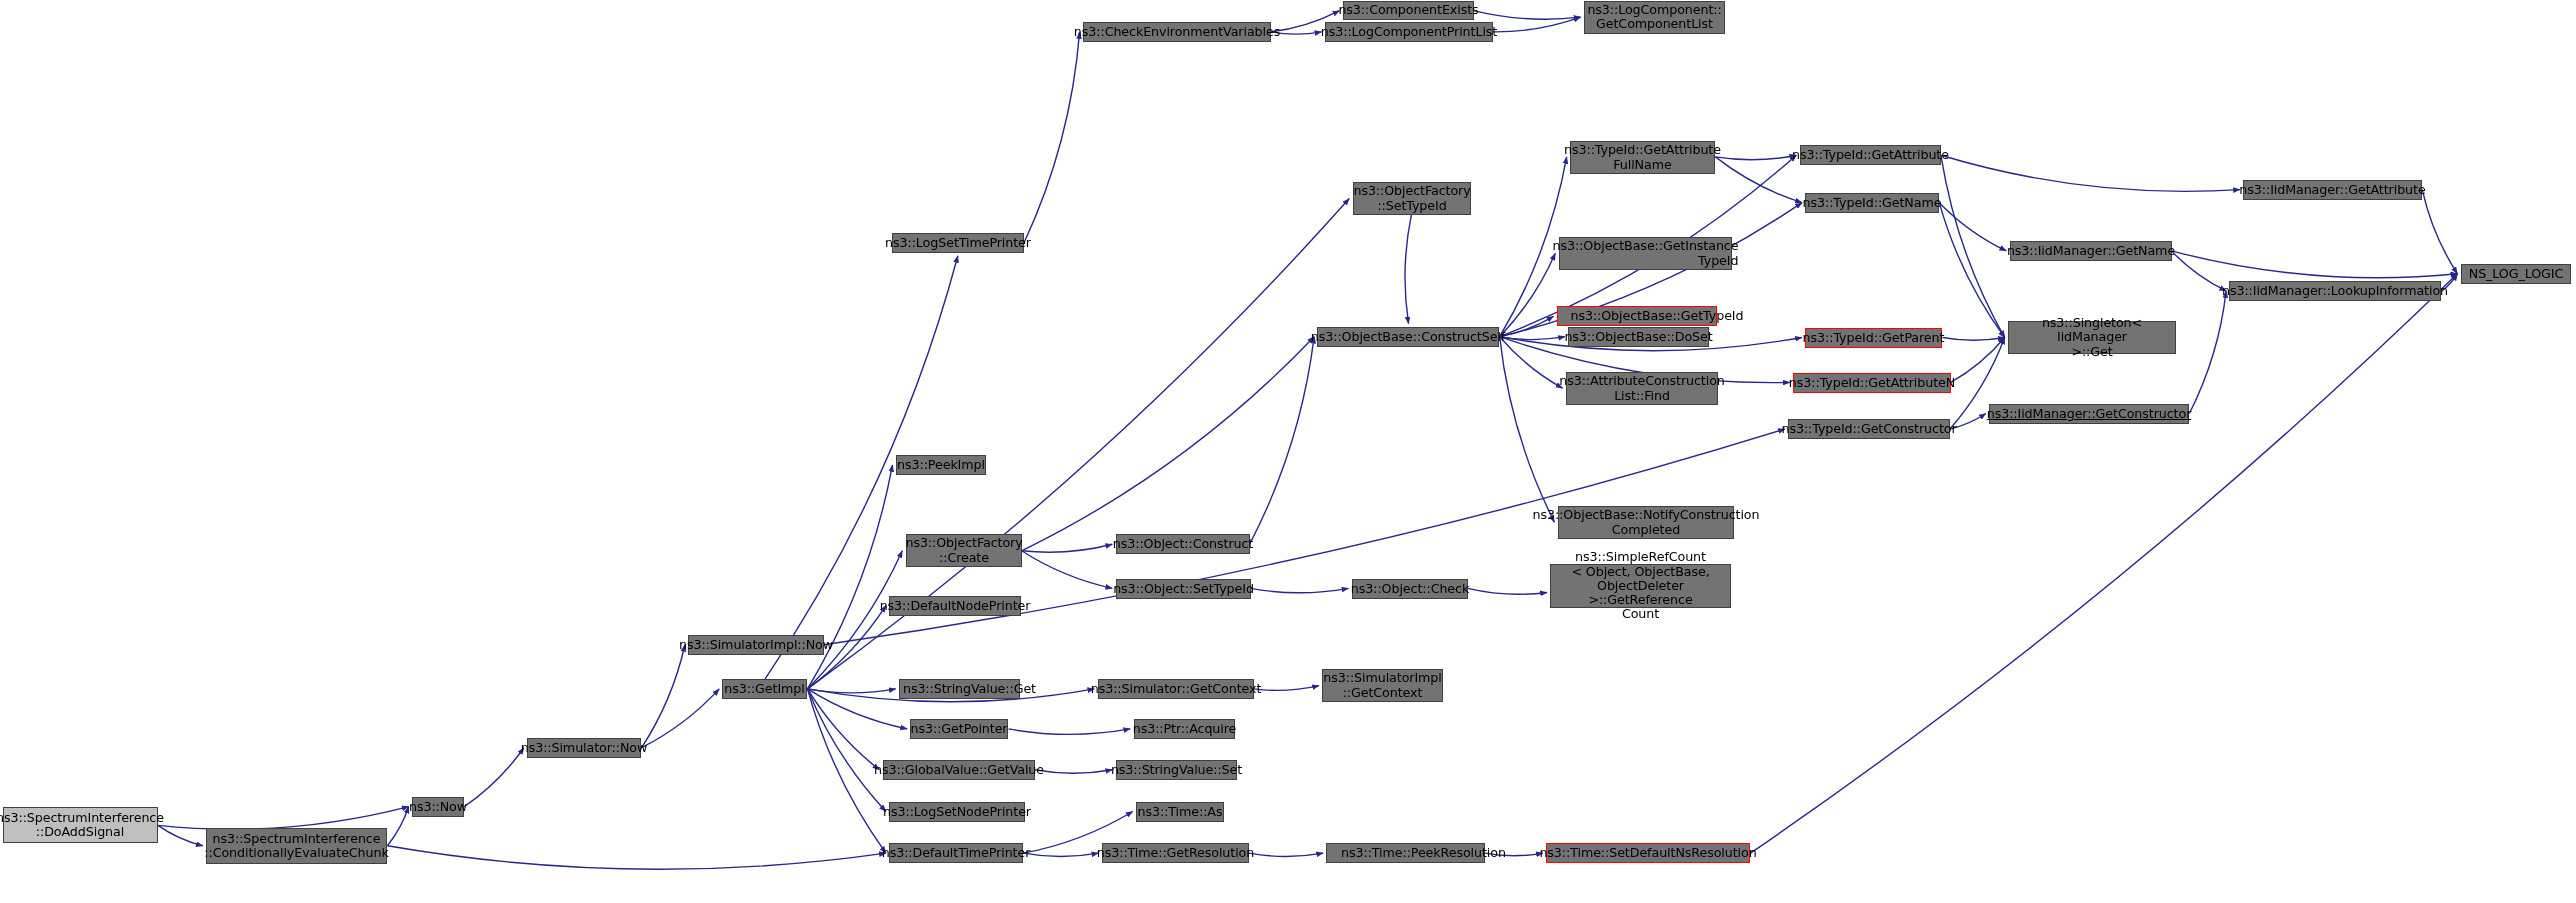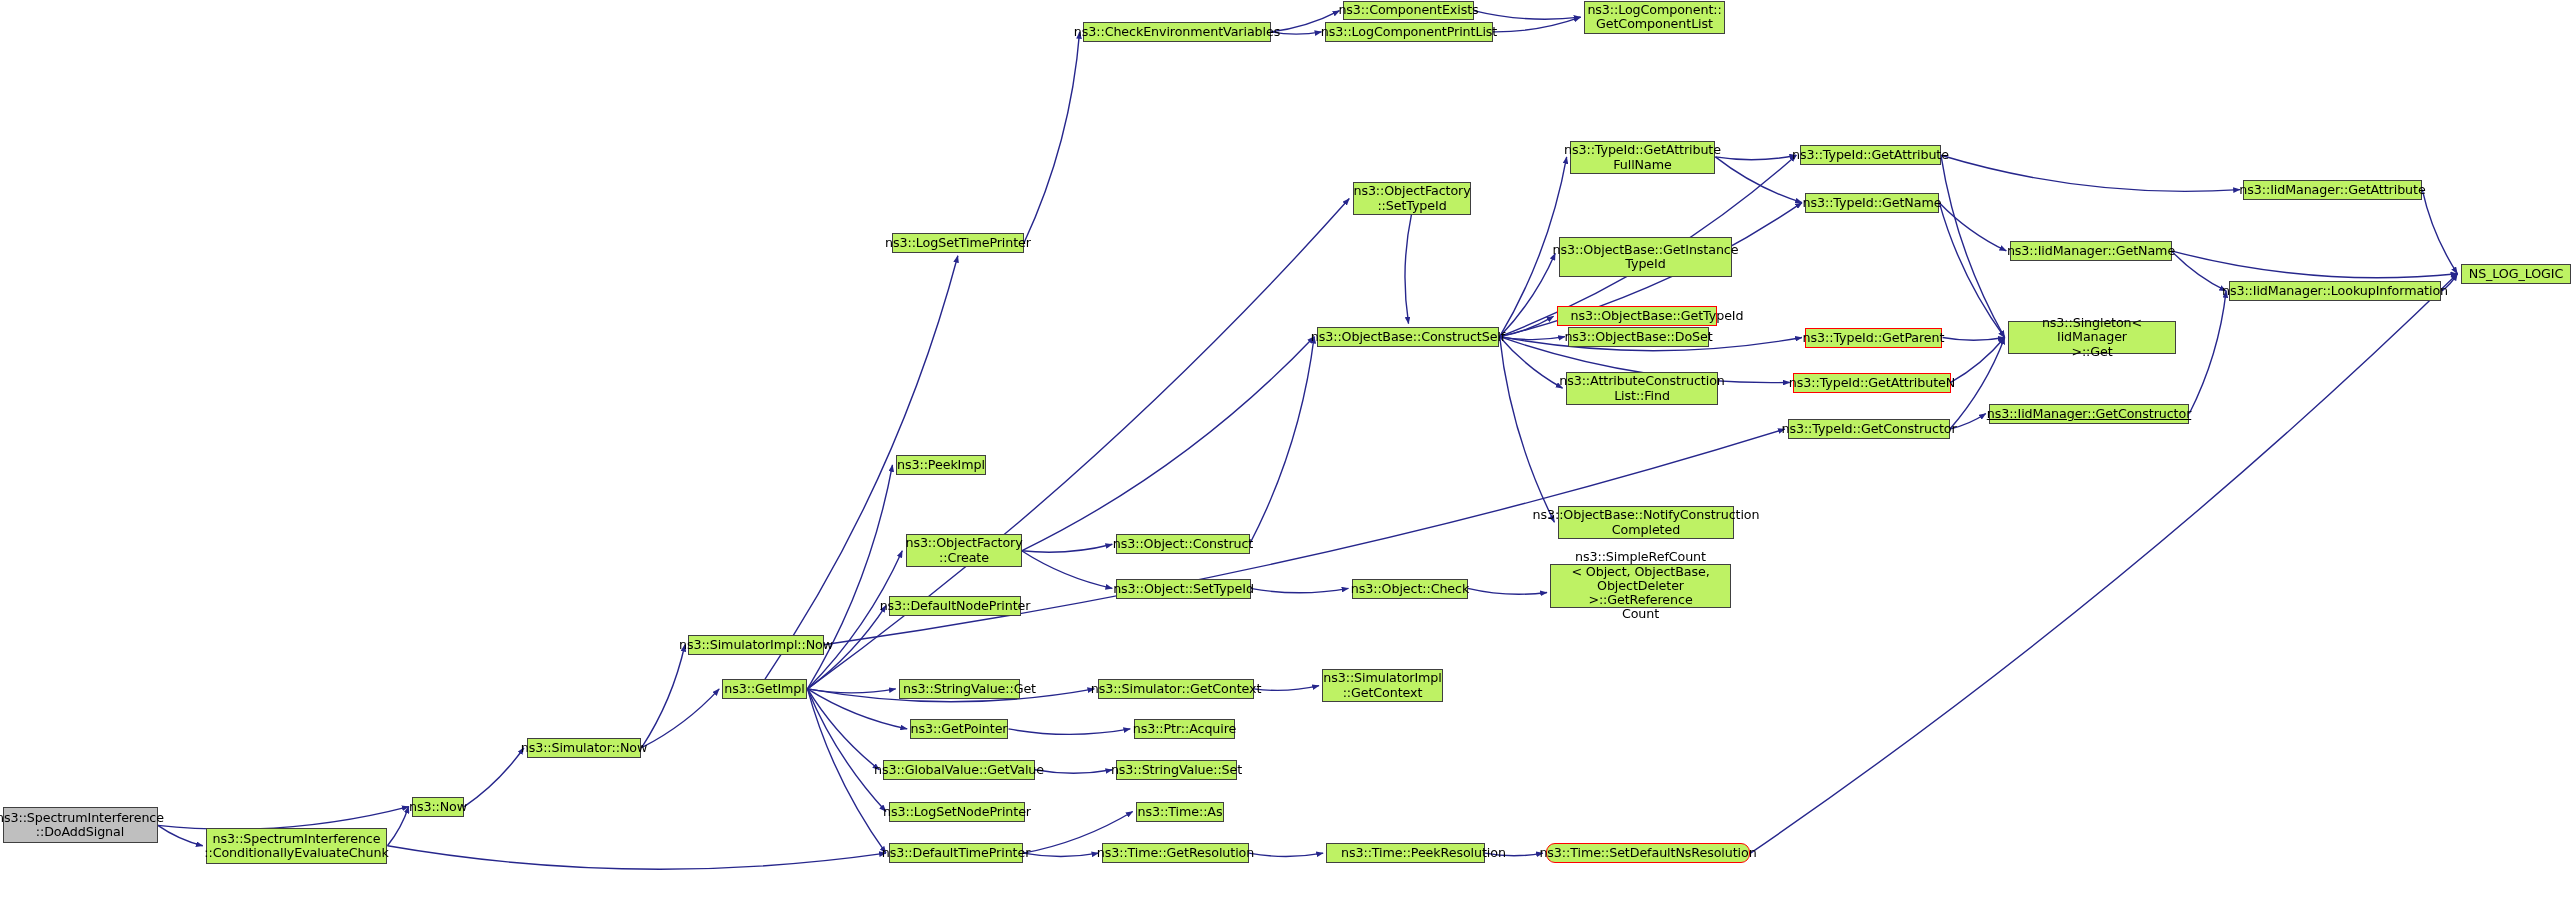--- a/index.html
+++ b/index.html
@@ -19,21 +19,21 @@
     pointer-events:none;
   }
   .node{
     position:absolute;
     box-sizing:border-box;
     display:flex;
     align-items:center;
     justify-content:center;
     text-align:center;
     border:0.8px solid #404040;
-    background:#bef264;
+    background:#737373;
     color:#000000;
     font-size:12.7px;
     line-height:1.12;
     letter-spacing:-0.1px;
     padding:0.8px 4.1px;
     white-space:pre-line;
     z-index:3;
   }
   .node.red{ border:1.3px solid #ff0000; }
   .node.current{ background:#bfbfbf; border:0.8px solid #404040; }
@@ -147,23 +147,23 @@
       <div class="node" style="left: 1116px; top: 579px; width: 135px; height: 19.6px;">ns3::Object::SetTypeId</div>
       <div class="node" style="left: 1352px; top: 579px; width: 116px; height: 19.6px;">ns3::Object::Check</div>
       <div class="node" style="left: 1098px; top: 679px; width: 156px; height: 19.6px;">ns3::Simulator::GetContext</div>
       <div class="node" style="left: 1134px; top: 719px; width: 101px; height: 19.6px;">ns3::Ptr::Acquire</div>
       <div class="node" style="left: 1116px; top: 760px; width: 121px; height: 19.6px;">ns3::StringValue::Set</div>
       <div class="node" style="left: 1136px; top: 802px; width: 88px; height: 19.6px;">ns3::Time::As</div>
       <div class="node" style="left: 1102px; top: 843px; width: 147px; height: 19.6px;">ns3::Time::GetResolution</div>
       <div class="node" style="left: 1322px; top: 669px; width: 121px; height: 33px;">ns3::SimulatorImpl
 ::GetContext</div>
       <div class="node" style="left: 1326px; top: 843px; width: 159px; height: 19.6px; padding-left: 40px;">ns3::Time::PeekResolution</div>
-      <div class="node red" style="left: 1546px; top: 843px; width: 204px; height: 19.6px; border-radius: 9px;">ns3::Time::SetDefaultNsResolution</div>
+      <div class="node red" style="left: 1546px; top: 843px; width: 204px; height: 19.6px;">ns3::Time::SetDefaultNsResolution</div>
       <div class="node" style="left: 1317px; top: 327px; width: 182px; height: 19.6px;">ns3::ObjectBase::ConstructSelf</div>
-      <div class="node" style="left: 1559px; top: 237px; width: 173px; height: 40px;">ns3::ObjectBase::GetInstance
+      <div class="node" style="left: 1559px; top: 237px; width: 173px; height: 33px; text-align: right;">ns3::ObjectBase::GetInstance
 TypeId</div>
       <div class="node red" style="left: 1557px; top: 306px; width: 160px; height: 19.6px; padding-left: 44px;">ns3::ObjectBase::GetTypeId</div>
       <div class="node" style="left: 1568px; top: 327px; width: 141px; height: 19.6px;">ns3::ObjectBase::DoSet</div>
       <div class="node" style="left: 1566px; top: 372px; width: 152px; height: 33px;">ns3::AttributeConstruction
 List::Find</div>
       <div class="node" style="left: 1558px; top: 506px; width: 176px; height: 33px;">ns3::ObjectBase::NotifyConstruction
 Completed</div>
       <div class="node" style="left: 1550px; top: 564px; width: 181px; height: 44px;">ns3::SimpleRefCount
 &lt; Object, ObjectBase,
 ObjectDeleter &gt;::GetReference

